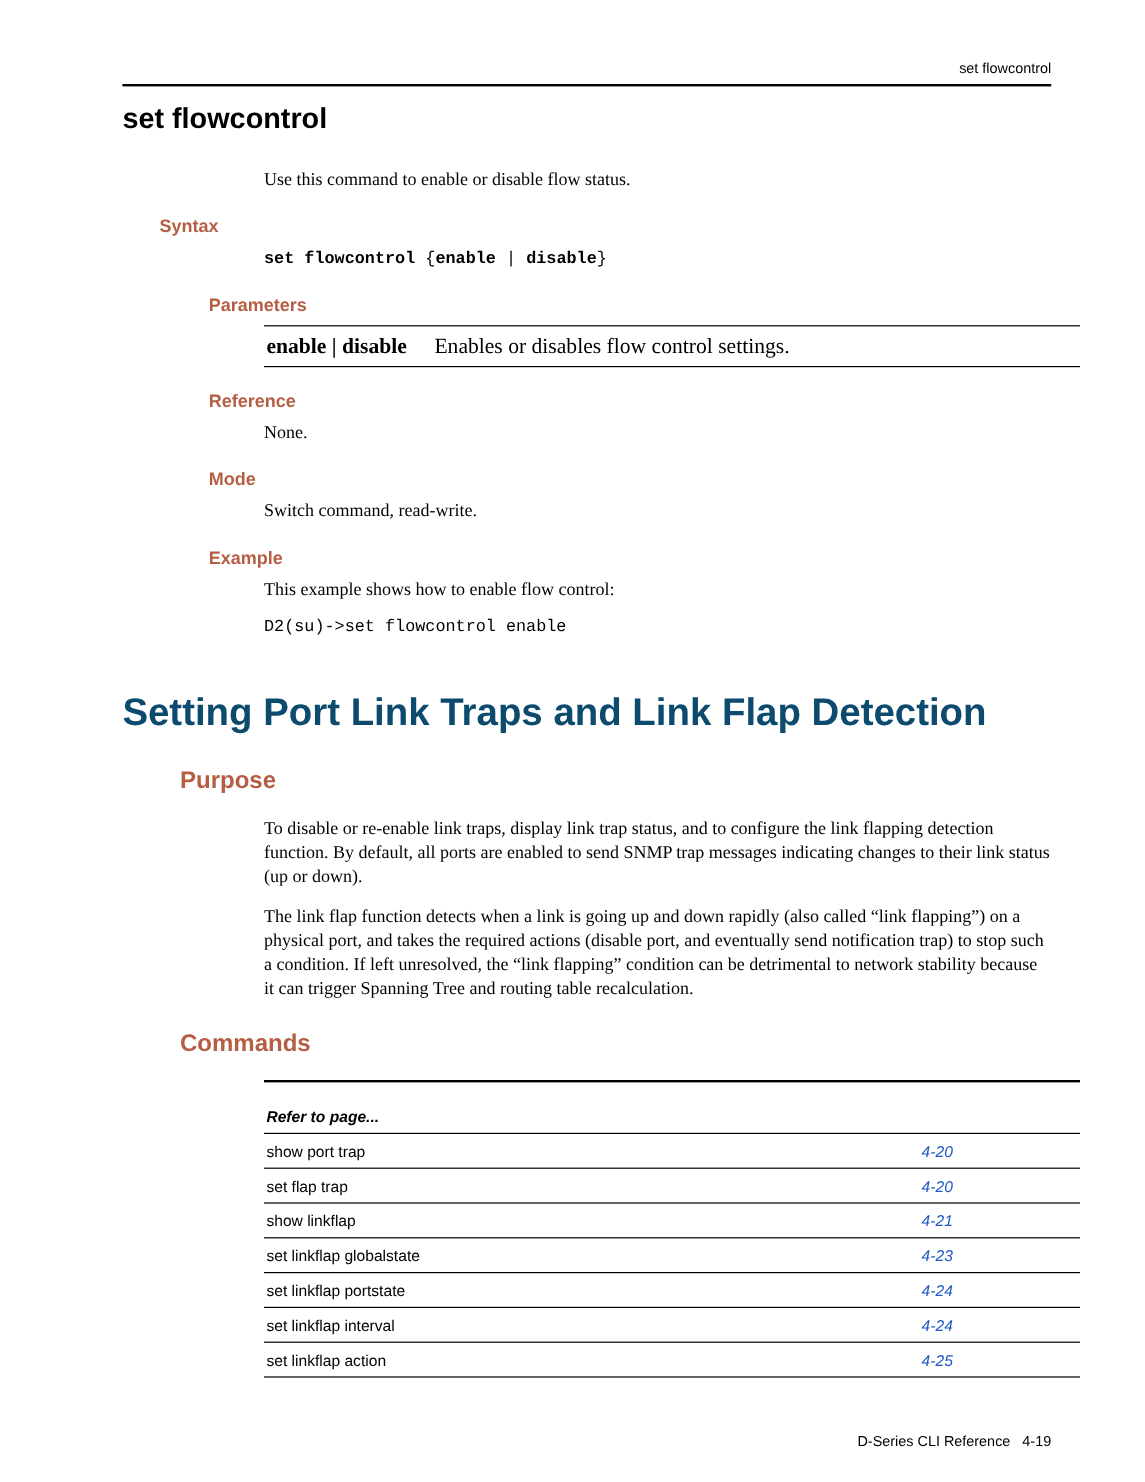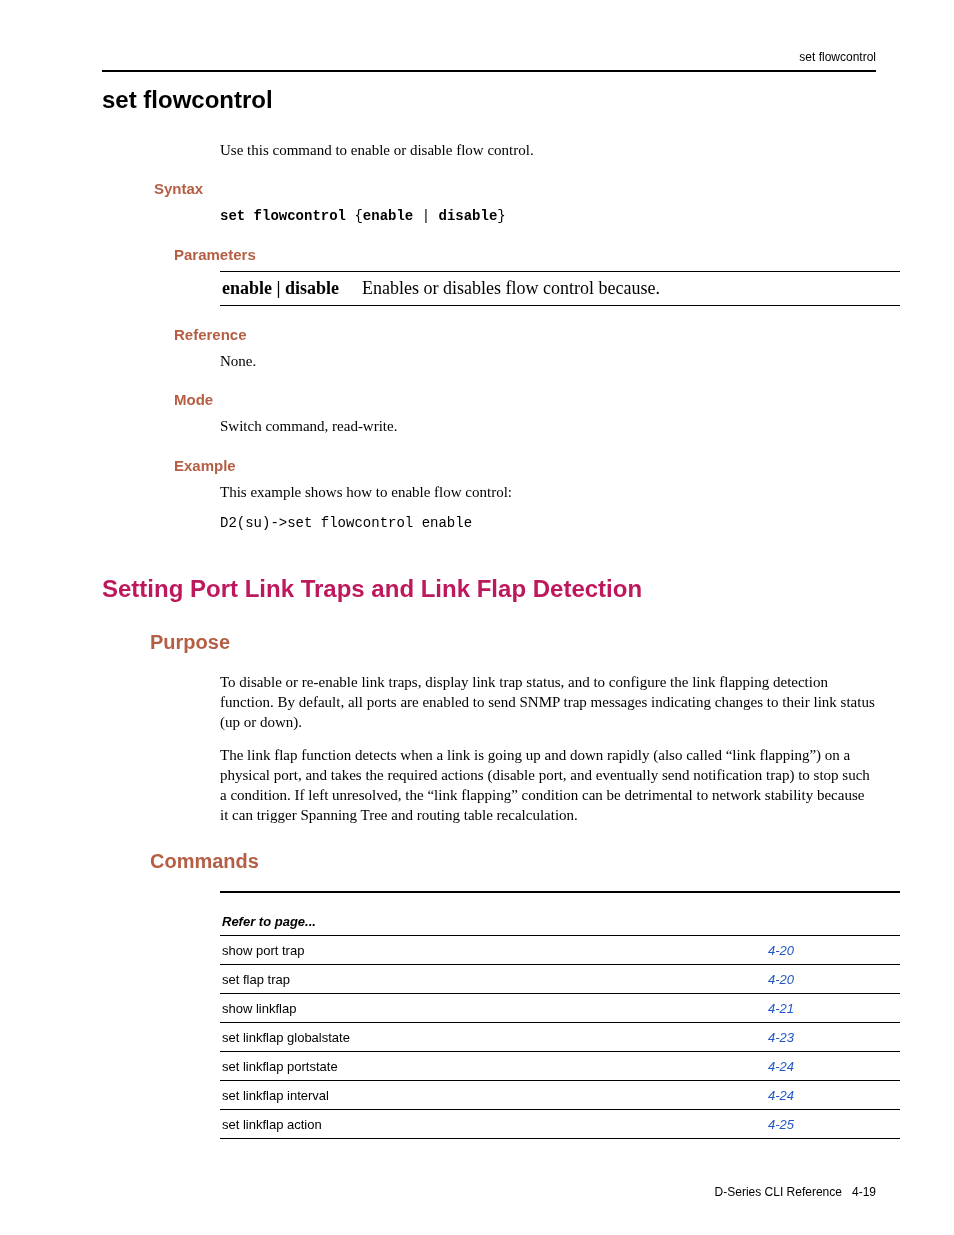--- a/index.html
+++ b/index.html
@@ -31,23 +31,23 @@
     margin: 0;
   }
   .h1 {
     font-family: Arial, Helvetica, sans-serif;
     font-size: 24px;
     font-weight: bold;
     margin: 0 0 26px 0;
   }
   .h1-brown {
     font-family: Arial, Helvetica, sans-serif;
-    font-size: 24px;
-    font-weight: bold;
-    color: #be185d;
+    font-size: 32px;
+    font-weight: bold;
+    color: #0c4a6e;
     margin: 42px 0 28px 0;
   }
   .h2-brown {
     font-family: Arial, Helvetica, sans-serif;
     font-size: 20px;
     font-weight: bold;
     color: #b55e44;
     margin: 0 0 18px 0;
   }
   .h3-brown {
@@ -130,37 +130,37 @@
 <body>
 
 <div class="page">
 
   <div class="running-head">set flowcontrol</div>
   <hr class="hr-thick">
 
   <div class="h1">set flowcontrol</div>
 
   <div class="body-block">
-    <p>Use this command to enable or disable flow control.</p>
-  </div>
-
-  <div class="h3-brown" style="margin-left:52px;">Syntax</div>
+    <p>Use this command to enable or disable flow status.</p>
+  </div>
+
+  <div class="h3-brown" style="margin-left:31px;">Syntax</div>
   <div class="body-block">
     <span class="code-inline">
       <span class="b">set flowcontrol</span>
       <span>{</span><span class="b">enable</span><span> | </span><span class="b">disable</span><span>}</span>
     </span>
   </div>
 
   <div class="h3-brown" style="margin-left:72px;">Parameters</div>
   <div class="param-table">
     <hr class="hr-thin">
     <div class="param-row">
       <div class="param-key">enable | disable</div>
-      <div class="param-val">Enables or disables flow control because.</div>
+      <div class="param-val">Enables or disables flow control settings.</div>
     </div>
     <hr class="hr-thin">
   </div>
 
   <div class="h3-brown" style="margin-left:72px;">Reference</div>
   <div class="body-block">
     <p>None.</p>
   </div>
 
   <div class="h3-brown" style="margin-left:72px;">Mode</div>

